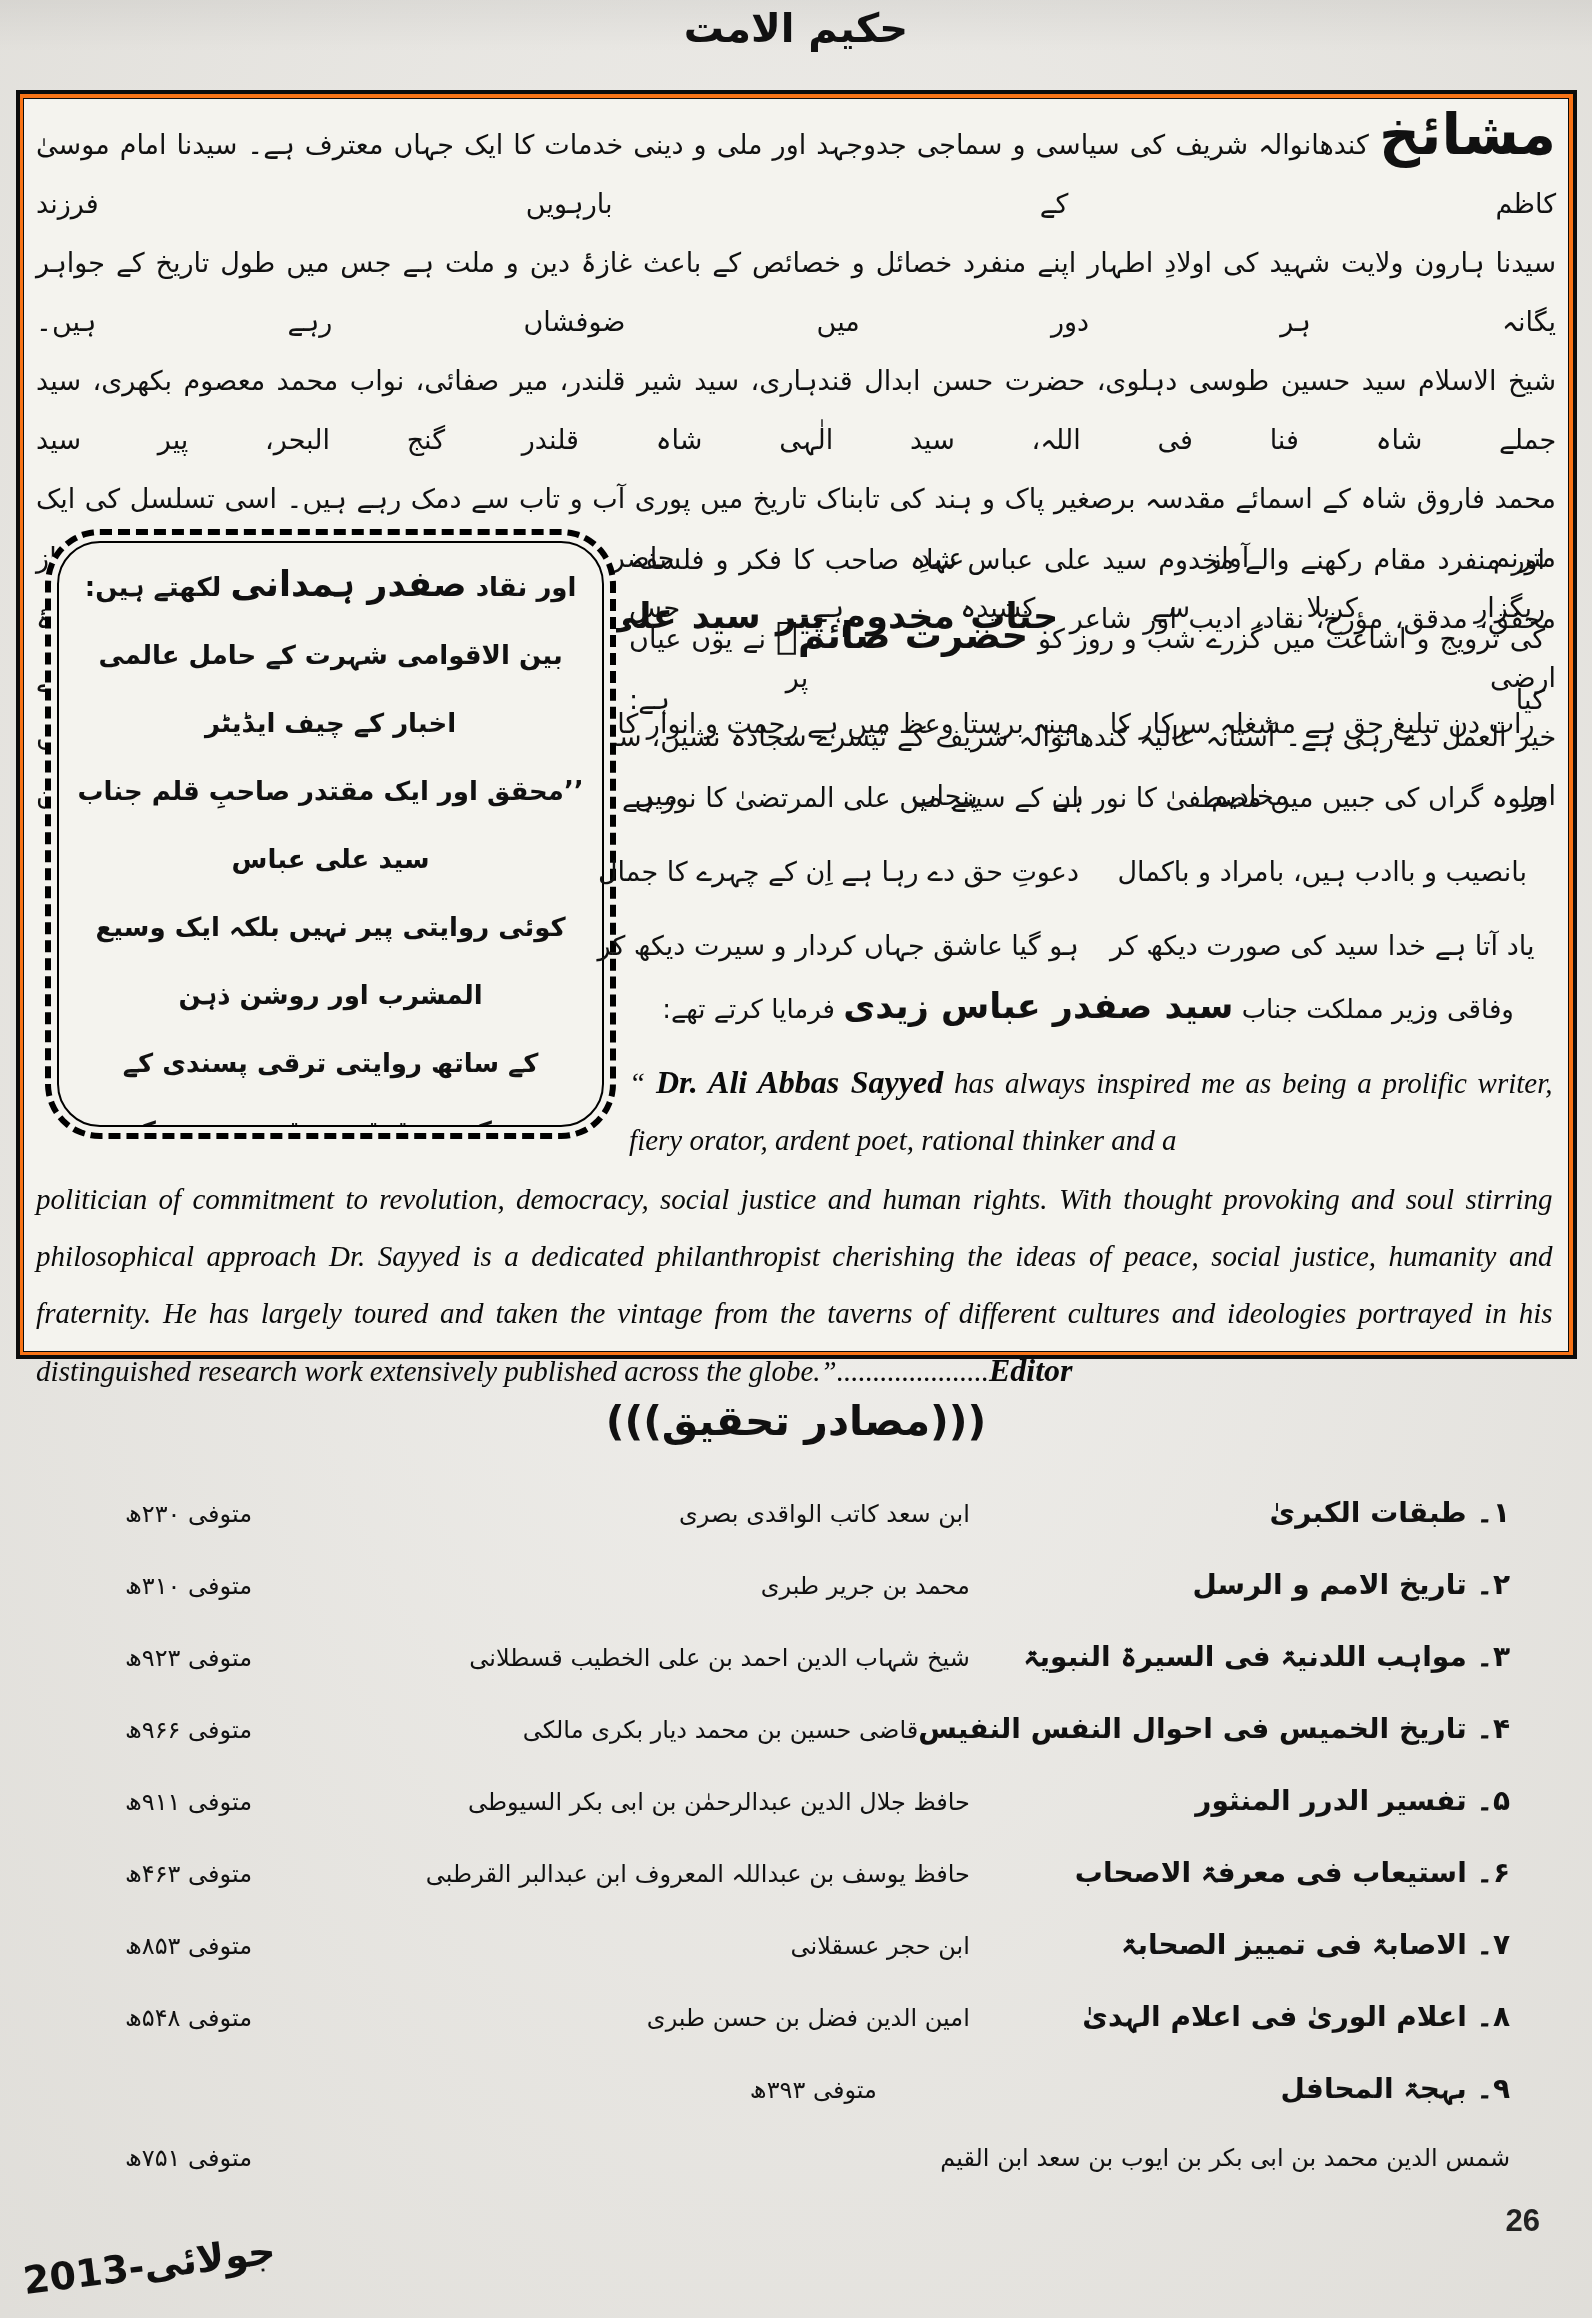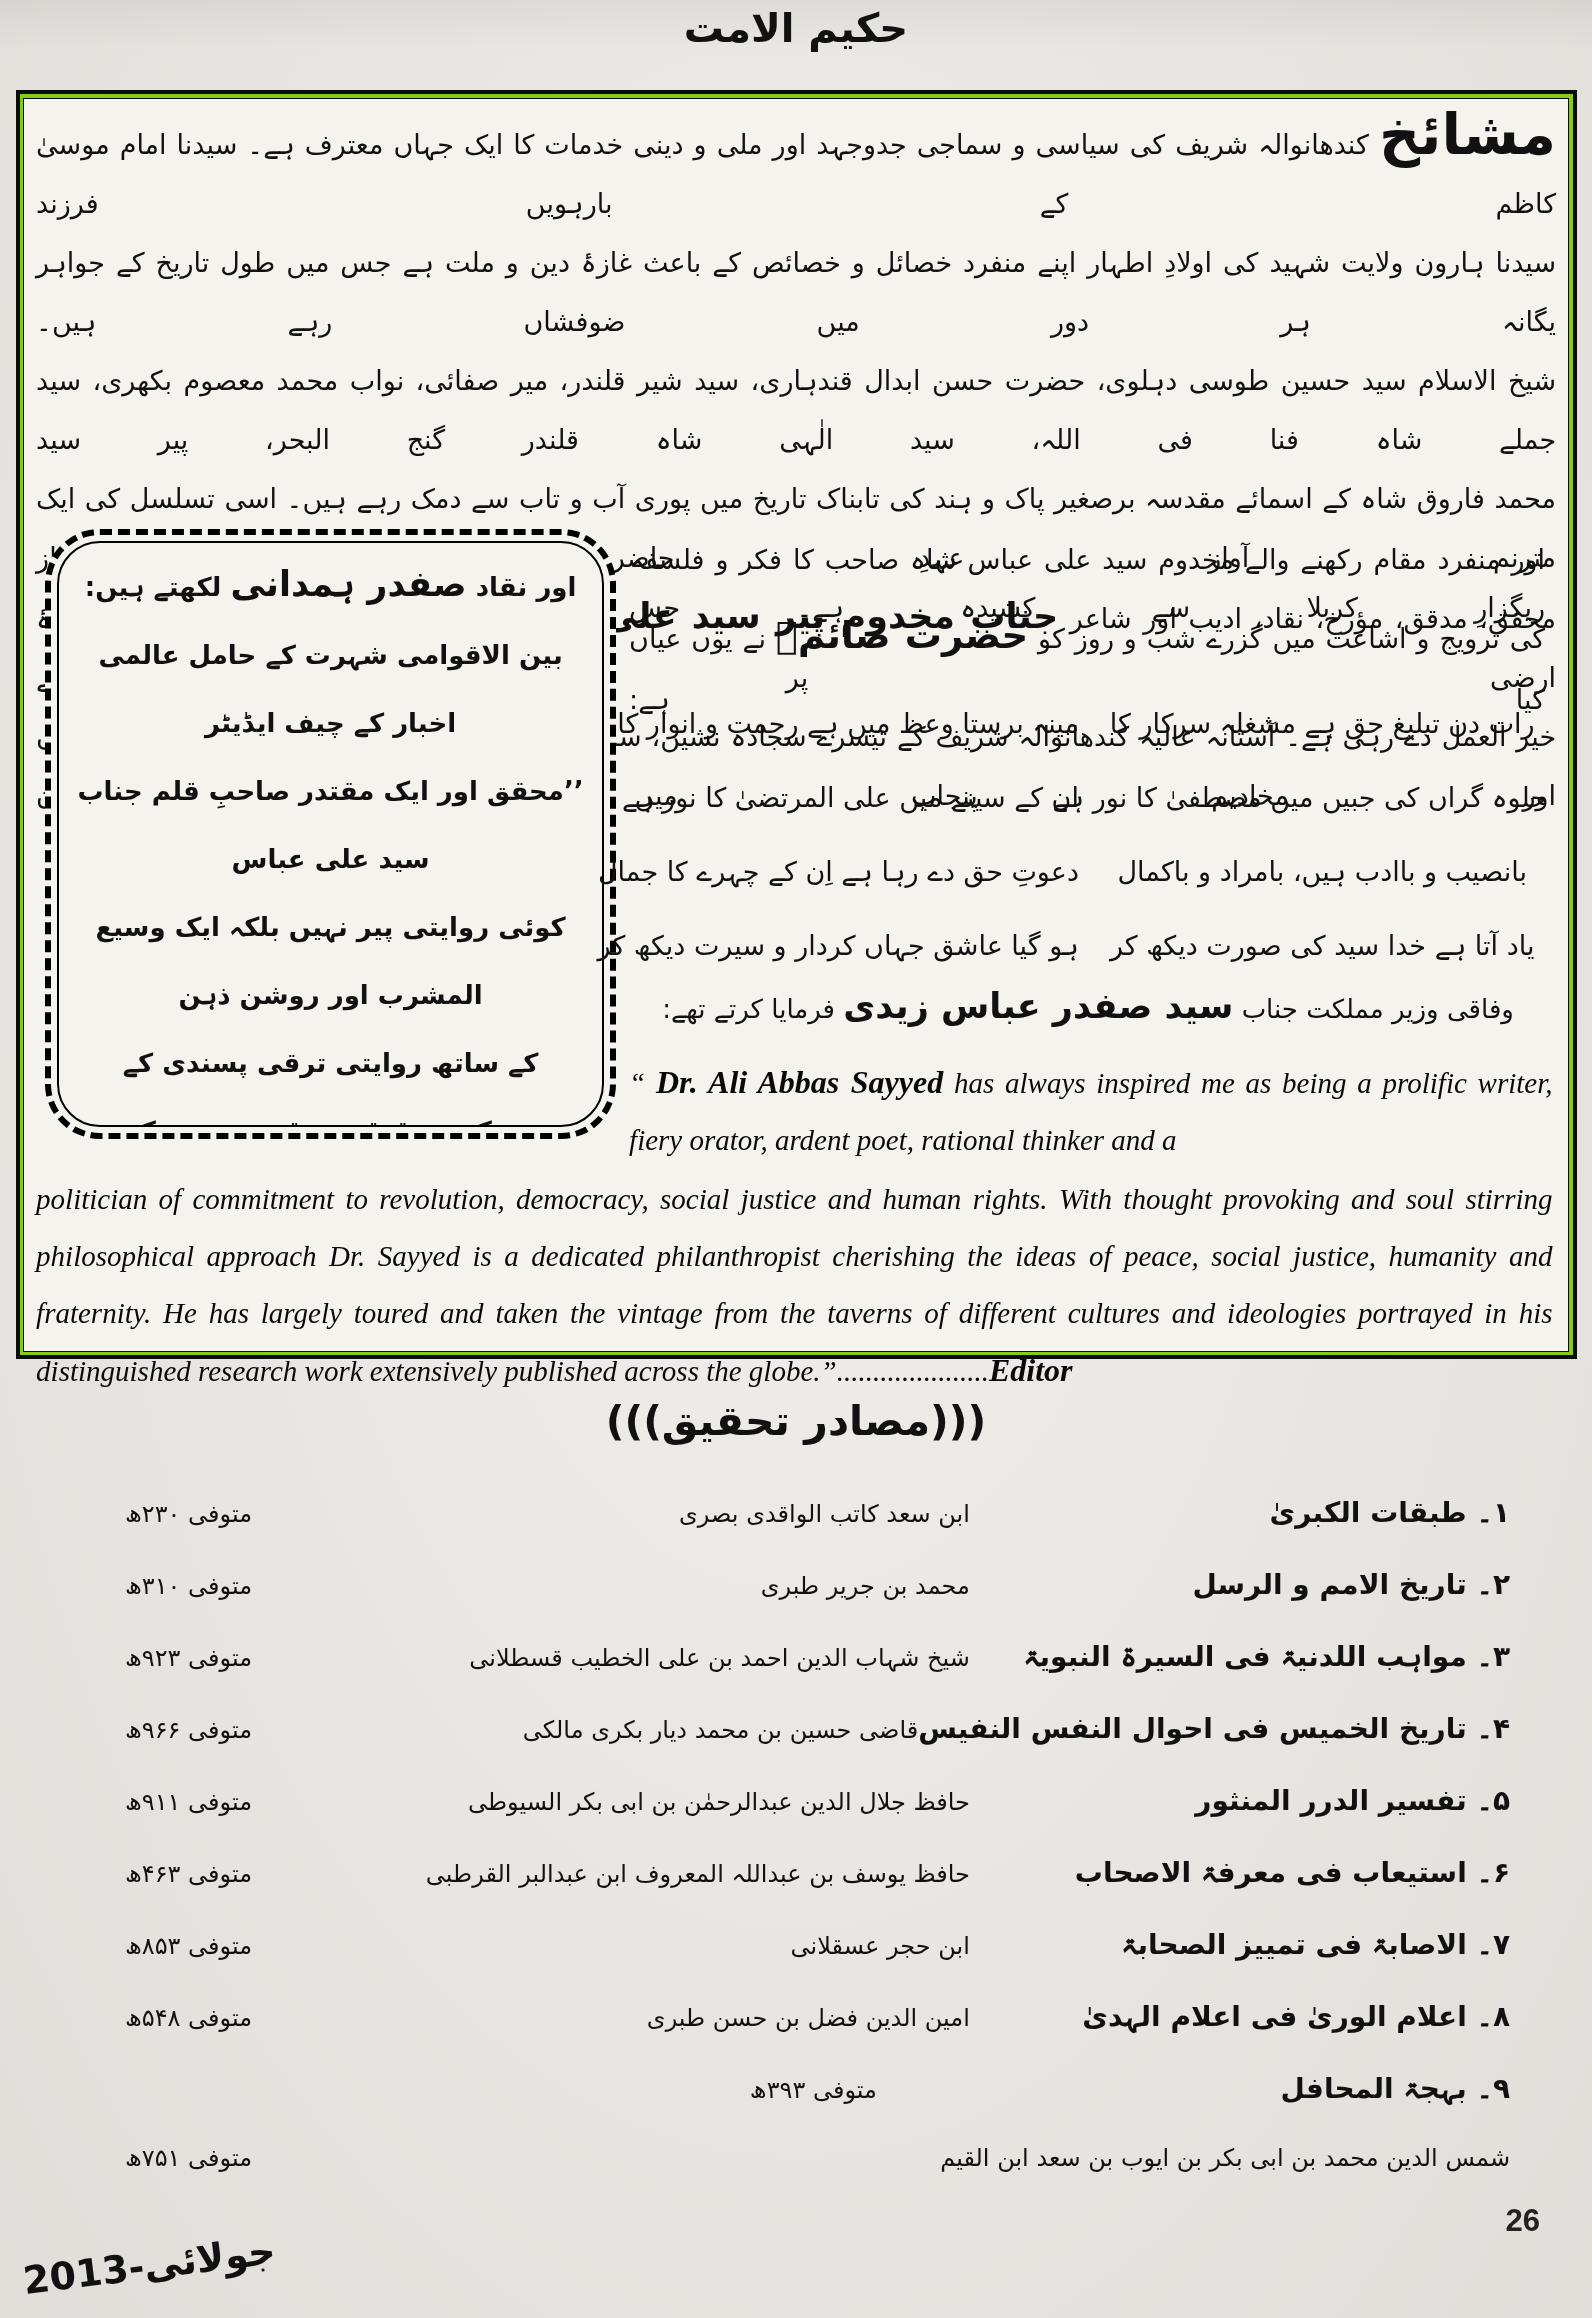--- a/index.html
+++ b/index.html
@@ -10,21 +10,21 @@
   }
   .page-shade{position:absolute;inset:0;background:
     linear-gradient(180deg,rgba(0,0,0,.05),rgba(0,0,0,0) 52px),
     radial-gradient(ellipse at 50% 40%, rgba(255,255,255,.35), rgba(0,0,0,.04));
     pointer-events:none;}
   
   .mag-title{position:absolute;top:5.2px;left:0;width:100%;text-align:center;
     font-size:40px;font-weight:bold;direction:rtl;}
   
   .main-box{position:absolute;top:90px;left:15.6px;width:1561px;height:1269px;
-    border:4.3px solid #0c0c0c;padding:3.5px;box-sizing:border-box;background:#84cc16;}
+    border:4.3px solid #0c0c0c;padding:3.5px;box-sizing:border-box;background:#f97316;}
   .main-box-inner{border:1.7px solid #0c0c0c;width:100%;height:100%;
     box-sizing:border-box;position:relative;background:#f4f3ee;}
   
   .para1{position:absolute;top:5.2px;left:12px;right:12px;direction:rtl;
     font-size:27px;line-height:59px;text-align:justify;}
   .para1 .jline{text-align:justify;text-align-last:justify;}
   .lead-word{font-size:57px;font-weight:bold;line-height:61px;letter-spacing:1.7px;}
   .bold-name{font-size:35px;font-weight:bold;}
   
   .dash-outer{position:absolute;top:430px;left:21px;width:571px;height:610px;

